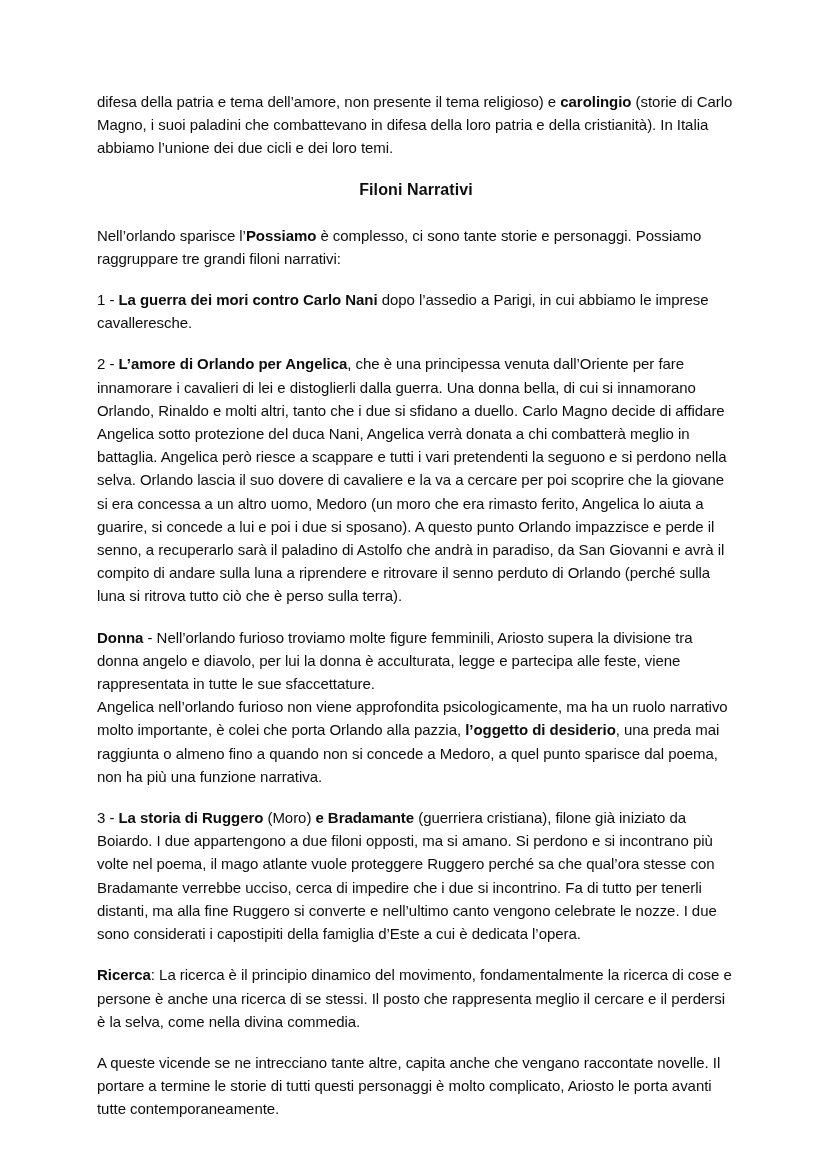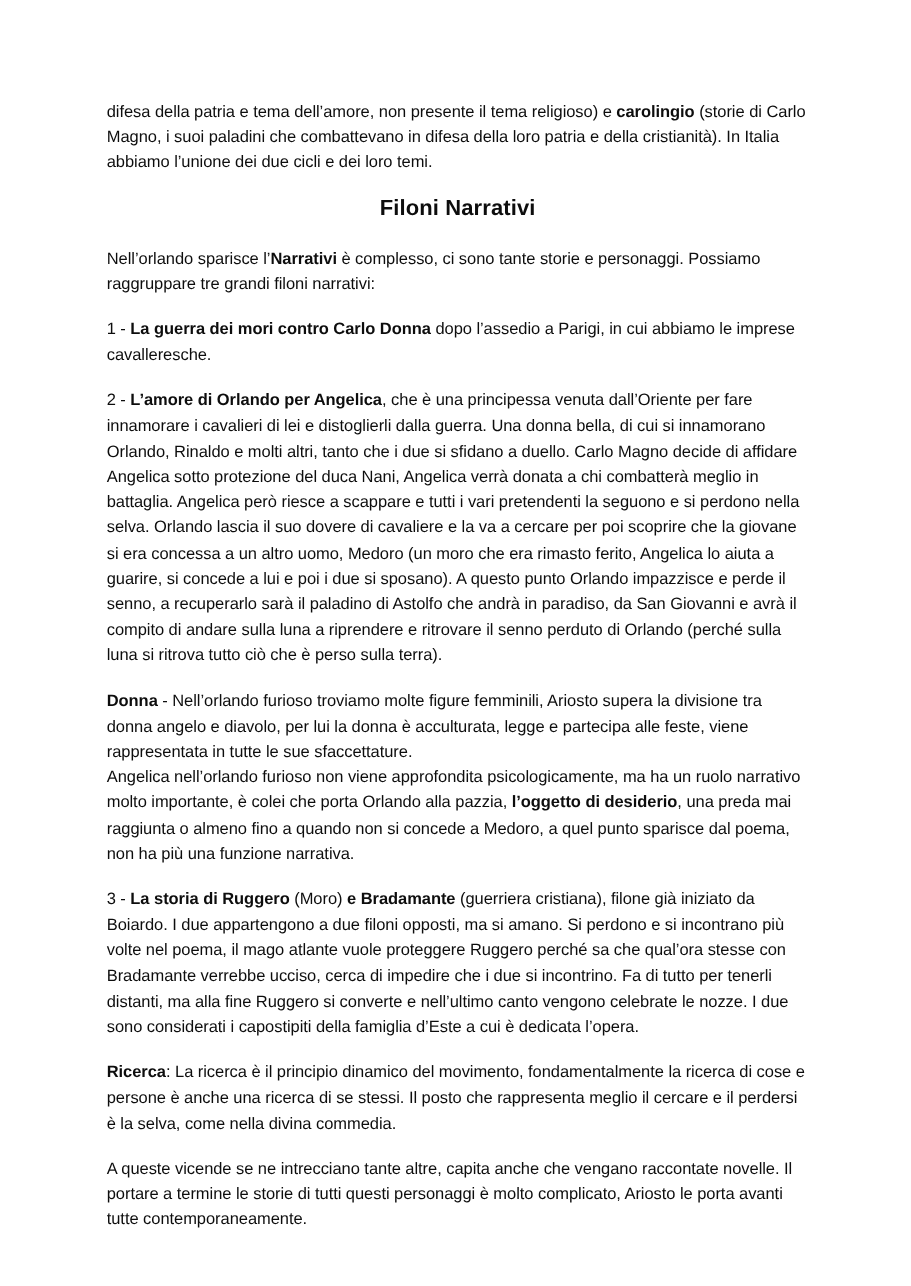--- a/index.html
+++ b/index.html
@@ -37,41 +37,41 @@
     letter-spacing: -0.05px;
     margin: 0 0 18px 0;
     text-align: left;
     word-spacing: 0px;
   }
   .para b,
   .para strong {
     font-weight: bold;
   }
   .heading {
-    font-size: 20px;
+    font-size: 16px;
     line-height: 23px;
     font-weight: bold;
     text-align: center;
     margin: 14px 0 23px 0;
     letter-spacing: 0.1px;
   }
 </style>
 </head>
 <body>
 
 <div id="page">
   <div id="content">
 
     <p class="para"><span>difesa della patria e tema dell’amore, non presente il tema religioso) e </span><b>carolingio</b><span> (storie di Carlo Magno, i suoi paladini che combattevano in difesa della loro patria e della cristianità). In Italia abbiamo l’unione dei due cicli e dei loro temi.</span></p>
 
     <h2 class="heading">Filoni Narrativi</h2>
 
-    <p class="para"><span>Nell’orlando sparisce l’</span><b>Narrativi</b><span> è complesso, ci sono tante storie e personaggi. Possiamo raggruppare tre grandi filoni narrativi:</span></p>
+    <p class="para"><span>Nell’orlando sparisce l’</span><b>Possiamo</b><span> è complesso, ci sono tante storie e personaggi. Possiamo raggruppare tre grandi filoni narrativi:</span></p>
 
-    <p class="para"><span>1 - </span><b>La guerra dei mori contro Carlo Donna</b><span> dopo l’assedio a Parigi, in cui abbiamo le imprese cavalleresche.</span></p>
+    <p class="para"><span>1 - </span><b>La guerra dei mori contro Carlo Nani</b><span> dopo l’assedio a Parigi, in cui abbiamo le imprese cavalleresche.</span></p>
 
     <p class="para"><span>2 - </span><b>L’amore di Orlando per Angelica</b><span>, che è una principessa venuta dall’Oriente per fare innamorare i cavalieri di lei e distoglierli dalla guerra. Una donna bella, di cui si innamorano Orlando, Rinaldo e molti altri, tanto che i due si sfidano a duello. Carlo Magno decide di affidare Angelica sotto protezione del duca Nani, Angelica verrà donata a chi combatterà meglio in battaglia. Angelica però riesce a scappare e tutti i vari pretendenti la seguono e si perdono nella selva. Orlando lascia il suo dovere di cavaliere e la va a cercare per poi scoprire che la giovane si era concessa a un altro uomo, Medoro (un moro che era rimasto ferito, Angelica lo aiuta a guarire, si concede a lui e poi i due si sposano). A questo punto Orlando impazzisce e perde il senno, a recuperarlo sarà il paladino di Astolfo che andrà in paradiso, da San Giovanni e avrà il compito di andare sulla luna a riprendere e ritrovare il senno perduto di Orlando (perché sulla luna si ritrova tutto ciò che è perso sulla terra).</span></p>
 
     <p class="para"><b>Donna</b><span> - Nell’orlando furioso troviamo molte figure femminili, Ariosto supera la divisione tra donna angelo e diavolo, per lui la donna è acculturata, legge e partecipa alle feste, viene rappresentata in tutte le sue sfaccettature.</span><br><span>Angelica nell’orlando furioso non viene approfondita psicologicamente, ma ha un ruolo narrativo molto importante, è colei che porta Orlando alla pazzia, </span><b>l’oggetto di desiderio</b><span>, una preda mai raggiunta o almeno fino a quando non si concede a Medoro, a quel punto sparisce dal poema, non ha più una funzione narrativa.</span></p>
 
     <p class="para"><span>3 - </span><b>La storia di Ruggero</b><span> (Moro) </span><b>e Bradamante</b><span> (guerriera cristiana), filone già iniziato da Boiardo. I due appartengono a due filoni opposti, ma si amano. Si perdono e si incontrano più volte nel poema, il mago atlante vuole proteggere Ruggero perché sa che qual’ora stesse con Bradamante verrebbe ucciso, cerca di impedire che i due si incontrino. Fa di tutto per tenerli distanti, ma alla fine Ruggero si converte e nell’ultimo canto vengono celebrate le nozze. I due sono considerati i capostipiti della famiglia d’Este a cui è dedicata l’opera.</span></p>
 
     <p class="para"><b>Ricerca</b><span>: La ricerca è il principio dinamico del movimento, fondamentalmente la ricerca di cose e persone è anche una ricerca di se stessi. Il posto che rappresenta meglio il cercare e il perdersi è la selva, come nella divina commedia.</span></p>
 
     <p class="para"><span>A queste vicende se ne intrecciano tante altre, capita anche che vengano raccontate novelle. Il portare a termine le storie di tutti questi personaggi è molto complicato, Ariosto le porta avanti tutte contemporaneamente.</span></p>

